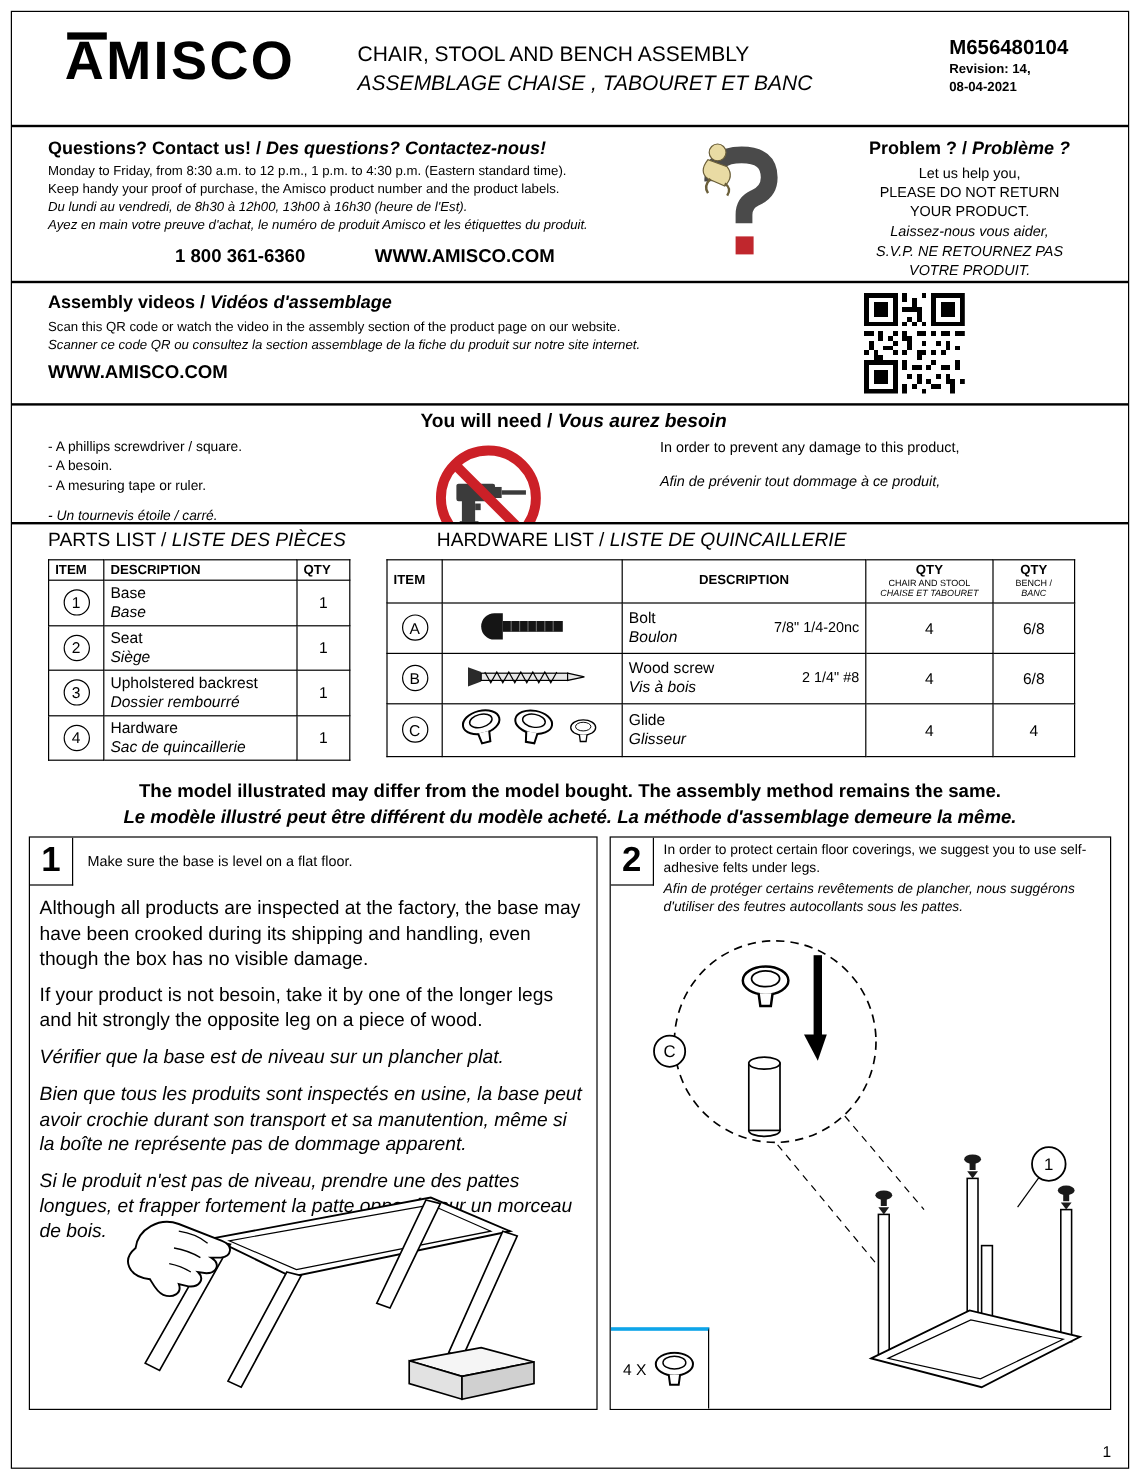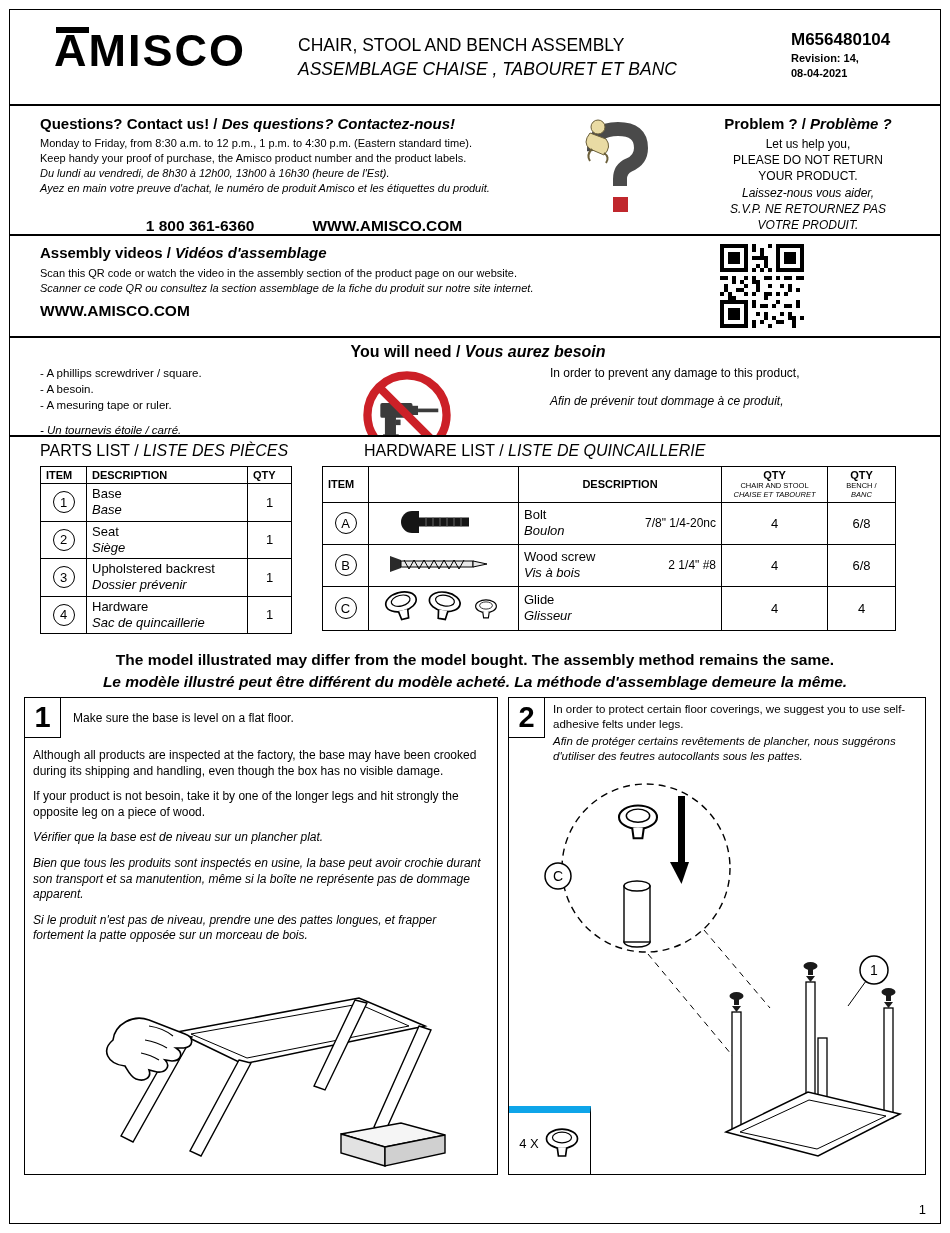--- a/index.html
+++ b/index.html
@@ -23,21 +23,21 @@
   .titles { margin-left: 52px; margin-top: 8px; font-size: 17.5px; line-height: 1.35; }
   .docmeta { margin-left: auto; margin-top: 4px; width: 125px; }
   .docnum { font-weight: bold; font-size: 17px; }
   .rev { font-weight: bold; font-size: 11px; margin-top: 2px; line-height: 1.2; }
 
   
   .contact { height: 128px; display: flex; padding: 9px 24px 0 30px; overflow: hidden; }
   .c-left { width: 528px; }
   .c-head { font-size: 15px; margin-bottom: 4px; }
   .c-line { font-size: 11px; line-height: 1.35; }
-  .c-contacts { display: flex; justify-content: center; gap: 58px; margin-top: 22px; }
+  .c-contacts { display: flex; justify-content: center; gap: 58px; margin-top: 10px; }
   .phone, .site { font-weight: bold; font-size: 15.5px; }
   .c-img { width: 96px; margin-top: 2px; flex: none; }
   .c-right { flex: 1; text-align: center; padding-left: 36px; }
   .c-right .c-line { font-size: 12px; line-height: 1.35; }
 
   
   .videos { height: 100px; display: flex; padding: 8px 24px 0 30px; overflow: hidden; }
   .v-left { flex: 1; padding-right: 20px; }
   .v-head { font-size: 15px; margin-bottom: 5px; }
   .v-site { font-weight: bold; font-size: 15.5px; margin-top: 6px; }
@@ -86,29 +86,29 @@
   .steps { display: flex; gap: 10px; padding: 0 14px; height: 478px; }
   .step { border: 1px solid #000; position: relative; background: #fff; overflow: hidden; }
   .step1 { width: 474px; flex: none; }
   .step2 { flex: 1; }
   .step-head { display: flex; align-items: stretch; }
   .step-num {
     width: 36px; height: 40px; flex: none; border-right: 1px solid #000; border-bottom: 1px solid #000;
     font-size: 29px; font-weight: bold; display: flex; align-items: center; justify-content: center;
   }
   .step-intro { font-size: 12px; padding: 13px 10px 0 12px; }
-  .step-body { padding: 10px 12px 0 8px; font-size: 12px; line-height: 1.3; }
+  .step-body { padding: 10px 12px 0 8px; font-size: 16px; line-height: 1.3; }
   .step-body p { margin-bottom: 10px; }
   .step2-text { font-size: 11.5px; line-height: 1.3; padding: 4px 8px 0 8px; }
   .step2-text .i { margin-top: 2px; }
   .step1-art { position: absolute; left: 4px; bottom: 2px; width: 462px; height: 198px; }
   .step2-art { position: absolute; left: 0; top: 62px; right: 0; bottom: 0; }
   .qty-box {
     position: absolute; left: 0; bottom: 0; width: 82px; height: 68px;
-    border-top: 7px solid #0ea5e9; border-right: 1px solid #000; background: #fff;
+    border-top: 3px solid #0ea5e9; border-right: 1px solid #000; background: #fff;
     display: flex; align-items: center; justify-content: center; gap: 5px; z-index: 2;
   }
   .qty-label { font-size: 13px; }
 
   .pageno { position: absolute; right: 14px; bottom: 6px; font-size: 13px; }
 </style>
 </head>
 <body>
 
 <svg width="0" height="0" style="position:absolute" aria-hidden="true">
@@ -289,21 +289,21 @@
           <td class="rowcell desc2">
             <div>Seat</div>
             <div class="i">Siège</div>
           </td>
           <td class="c rowcell">1</td>
         </tr>
         <tr>
           <td class="c rowcell"><span class="circle">3</span></td>
           <td class="rowcell desc2">
             <div>Upholstered backrest</div>
-            <div class="i">Dossier prévenir</div>
+            <div class="i">Dossier rembourré</div>
           </td>
           <td class="c rowcell">1</td>
         </tr>
         <tr>
           <td class="c rowcell"><span class="circle">4</span></td>
           <td class="rowcell desc2">
             <div>Hardware</div>
             <div class="i">Sac de quincaillerie</div>
           </td>
           <td class="c rowcell">1</td>

